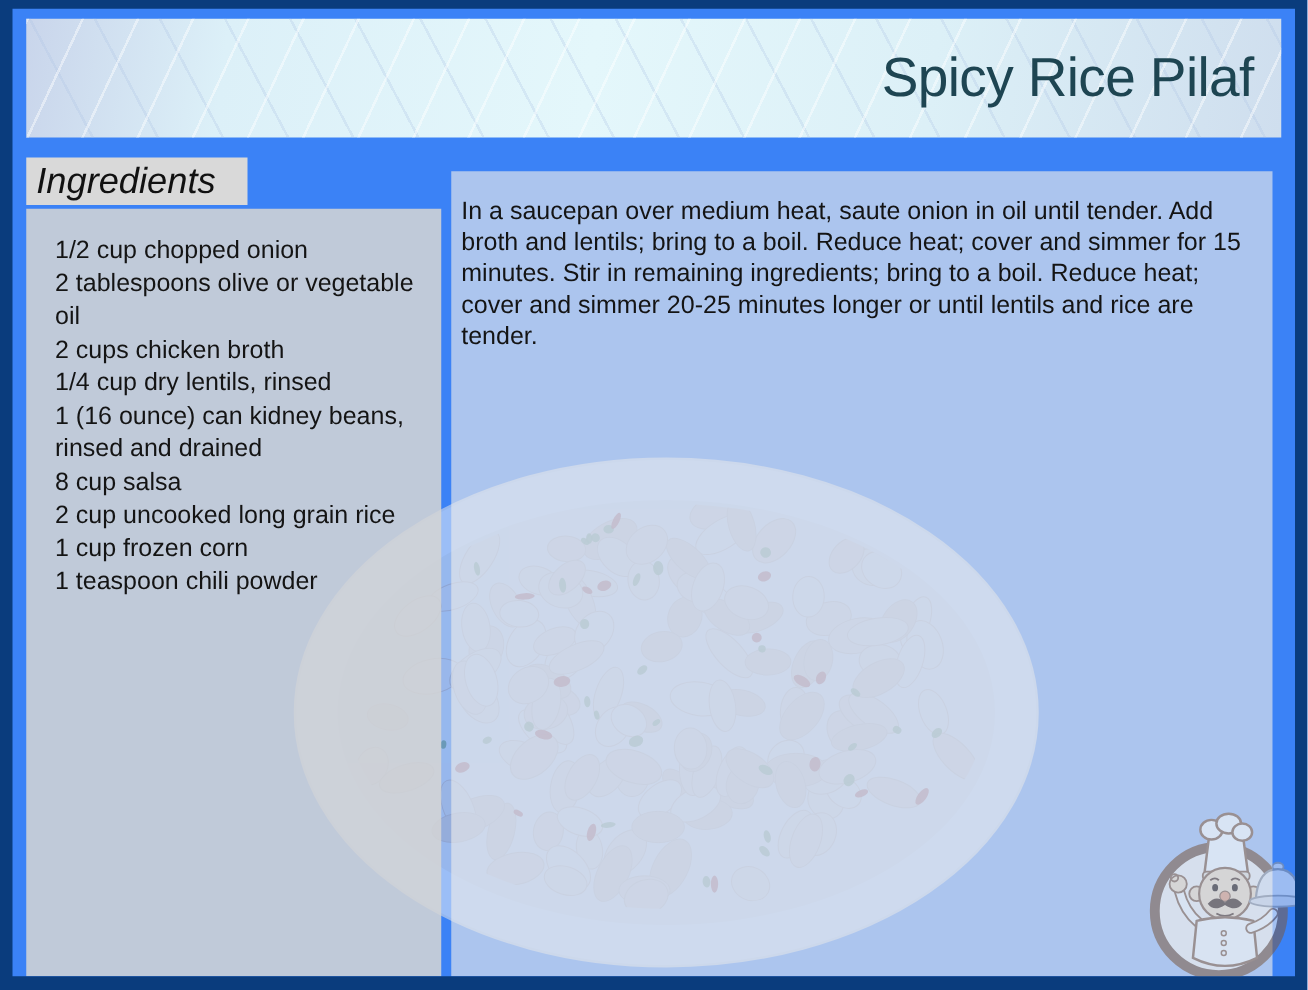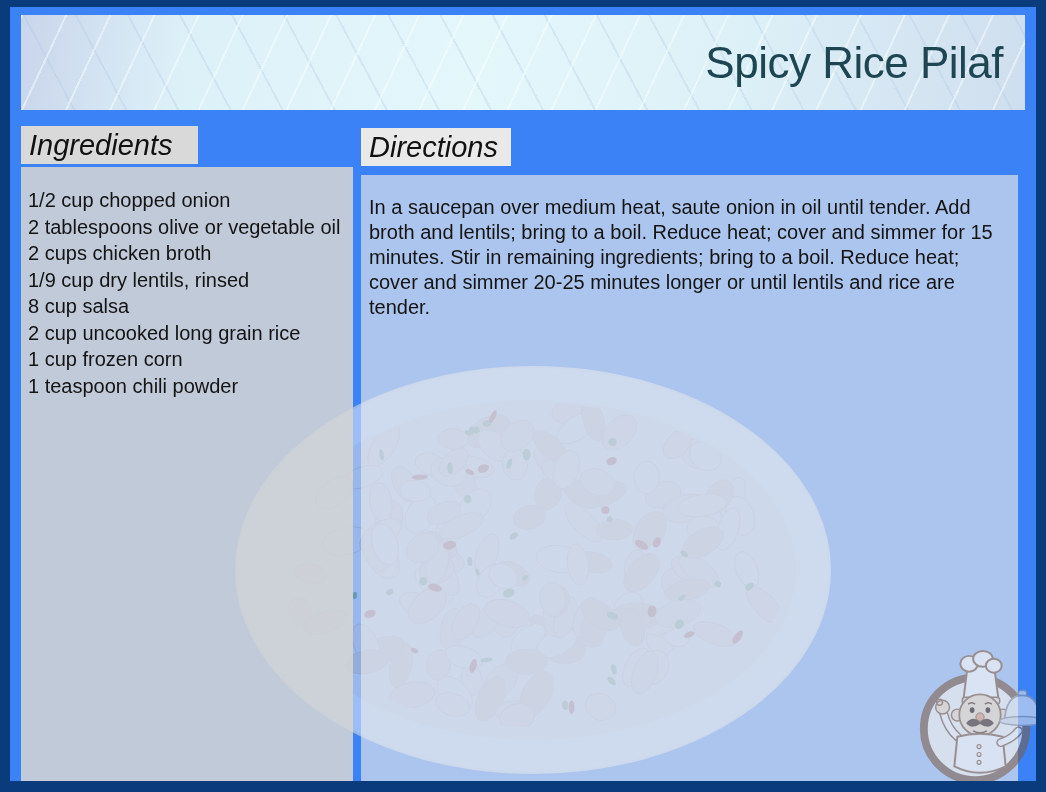--- a/index.html
+++ b/index.html
@@ -45,21 +45,21 @@
   }
   .head-ingredients{width:177px;background:#d9d9d9;}
   .head-directions{width:150px;background:#e9e9e9;}
   .head-text{
     font-size:29px;color:#111111;padding-left:8px;line-height:1;font-style:italic;
   }
   .body-block{flex:1 1 auto;}
   .body-ingredients{
     margin-top:3px;
     background:rgba(213,213,213,0.87);
-    padding:20px 8px 10px 7px;
+    padding:20px 8px 10px 23px;
   }
   .body-directions{
     margin-top:9px;
     background:rgba(233,233,233,0.65);
     padding:20px 18px 10px 8px;
   }
   .ing-line, .dir-text{
     font-size:20px;line-height:26.5px;color:#141414;
   }
   .dir-text{line-height:25px;}
@@ -267,32 +267,30 @@
   </svg>
 
   <div class="col col-ingredients">
     <div class="head-block head-ingredients">
       <span class="head-text">Ingredients</span>
     </div>
     <div class="body-block body-ingredients">
         <div class="ing-line">1/2 cup chopped onion</div>
         <div class="ing-line">2 tablespoons olive or vegetable oil</div>
         <div class="ing-line">2 cups chicken broth</div>
-        <div class="ing-line">1/9 cup dry lentils, rinsed</div>
+        <div class="ing-line">1/4 cup dry lentils, rinsed</div>
+        <div class="ing-line">1 (16 ounce) can kidney beans, rinsed and drained</div>
         <div class="ing-line">8 cup salsa</div>
         <div class="ing-line">2 cup uncooked long grain rice</div>
         <div class="ing-line">1 cup frozen corn</div>
         <div class="ing-line">1 teaspoon chili powder</div>
       </div>
   </div>
 
   <div class="col col-directions">
-    <div class="head-block head-directions">
-      <span class="head-text">Directions</span>
-    </div>
     <div class="body-block body-directions">
       <div class="dir-text">In a saucepan over medium heat, saute onion in oil until tender. Add broth and lentils; bring to a boil. Reduce heat; cover and simmer for 15 minutes. Stir in remaining ingredients; bring to a boil. Reduce heat; cover and simmer 20-25 minutes longer or until lentils and rice are tender.</div>
     </div>
   </div>
 
   <svg class="chef" viewBox="0 0 134 140" aria-hidden="true">
     <g opacity="0.55">
       <circle cx="62" cy="82" r="52" fill="#f9f5ed" stroke="#7b5a44" stroke-width="8"></circle>
 
       <path d="M46,92 Q34,82 30,66" fill="none" stroke="#8a6448" stroke-width="9" stroke-linecap="round"></path>

